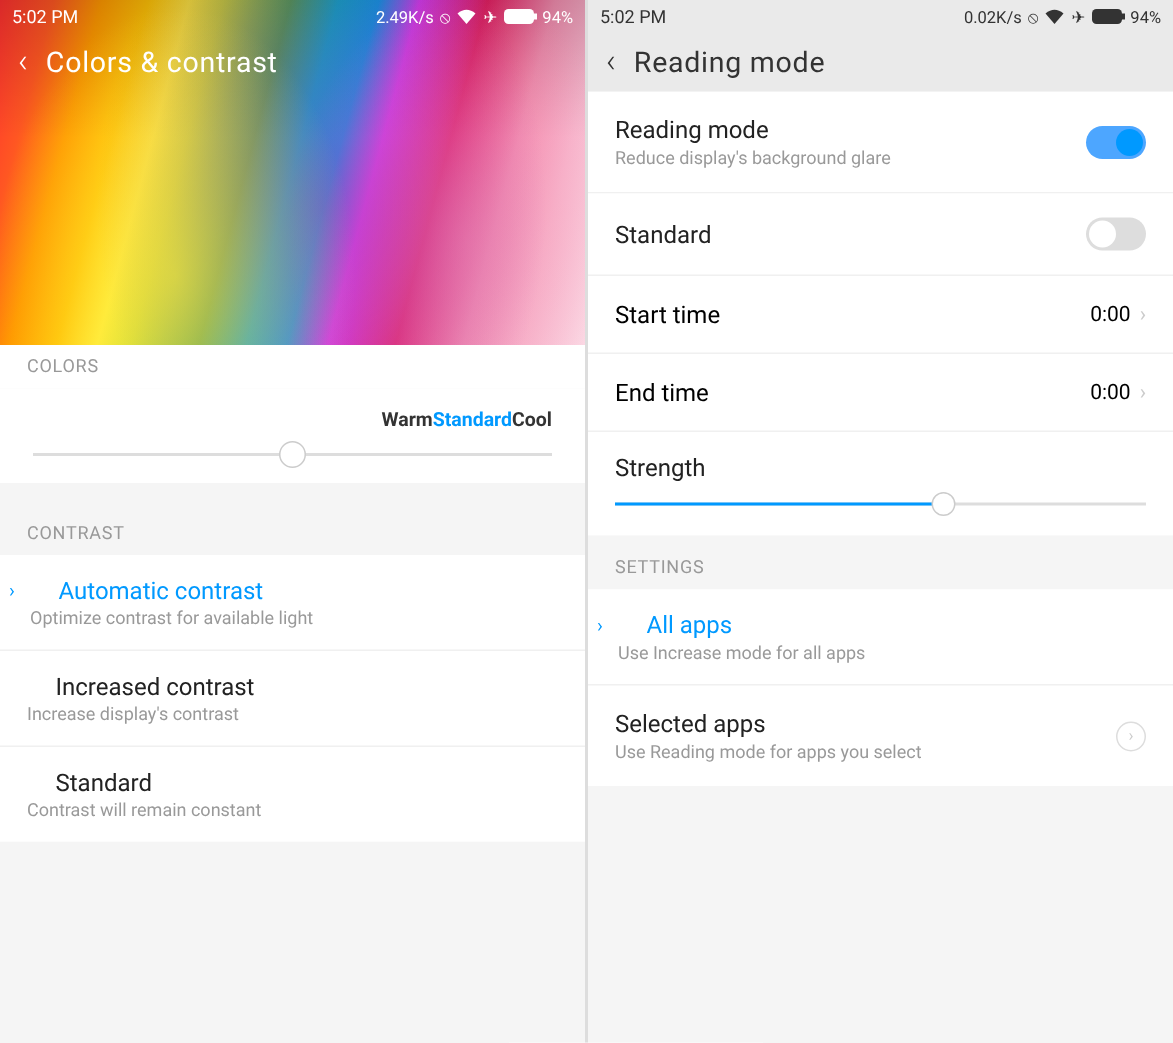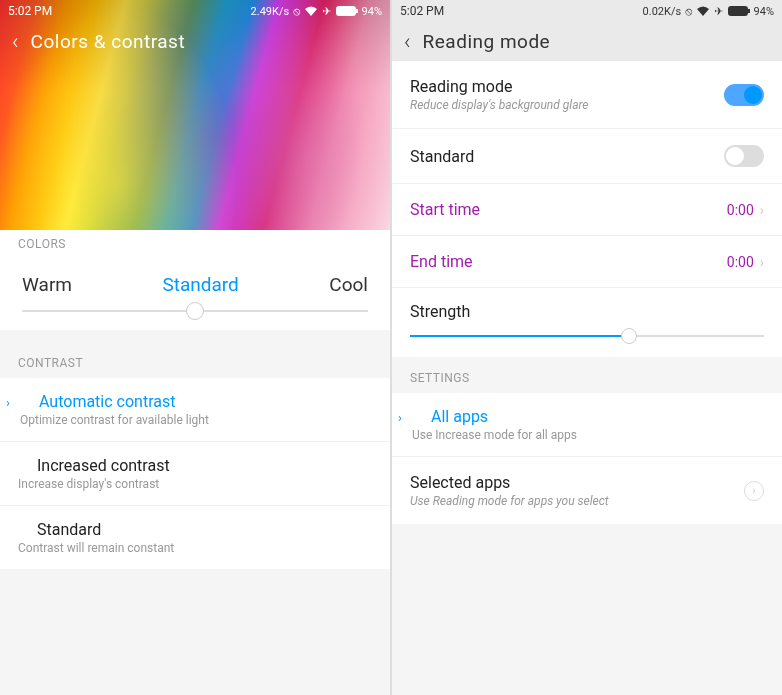--- a/index.html
+++ b/index.html
@@ -36,42 +36,42 @@
         radial-gradient(ellipse 200px 280px at 80% 70%, rgba(244,143,177,0.6), transparent 60%),
         linear-gradient(to bottom, rgba(0,0,0,0.15), transparent 40%);
     }
     
     
     .section { background: #fff; }
     .section-header { padding: 14px 18px 8px; font-size: 12px; color: #999; text-transform: uppercase; background: #f5f5f5; letter-spacing: 0.5px; }
     
     
     .slider-row { padding: 14px 22px 18px; background: #fff; }
-    .slider-labels { display: flex; justify-content: space-between; font-size: 19px; color: #333; margin-bottom: 6px; }
+    .slider-labels { display: flex; justify-content: flex-end; font-size: 13px; color: #333; margin-bottom: 6px; font-weight: bold; }
     .slider-labels .active { color: #0099ff; }
     .slider-track { position: relative; height: 2px; background: #ddd; margin: 14px 0 0; }
     .slider-thumb { position: absolute; top: 50%; transform: translate(-50%, -50%); width: 18px; height: 18px; background: #fff; border: 1px solid #ccc; border-radius: 50%; cursor: pointer; }
     
     
     .list-item { padding: 14px 18px; background: #fff; border-bottom: 1px solid #f0f0f0; position: relative; }
     .list-item:last-child { border-bottom: none; }
     .list-item .label { font-size: 16px; color: #222; margin-left: 19px; }
     .list-item .label.selected { color: #0099ff; }
     .list-item .sub { font-size: 12px; color: #999; margin-top: 2px; }
     .list-item.with-chev { padding-left: 20px; }
     
     
     .row { display: flex; align-items: center; padding: 16px 18px; background: #fff; border-bottom: 1px solid #f0f0f0; }
     .row:last-child { border-bottom: none; }
     .row .label { font-size: 16px; color: #222; }
-    .row .sub { font-size: 12px; color: #999; margin-top: 2px; font-style: italic; }
+    .row .sub { font-size: 12px; color: #999; margin-top: 2px; }
     .row .col { flex: 1; min-width: 0; }
     .row .value { font-size: 14px; color: #999; margin-left: auto; }
     .row .chev-right { color: #ccc; margin-left: 6px; font-size: 14px; }
-    .row.disabled .label, .row.disabled .value { color: #a21caf; }
+    .row.disabled .label, .row.disabled .value { color: #000000; }
     
     
     .toggle { width: 40px; height: 22px; background: #ddd; border-radius: 11px; position: relative; margin-left: auto; cursor: pointer; }
     .toggle .knob { position: absolute; top: 2px; width: 18px; height: 18px; background: #fff; border-radius: 50%; transition: left 0.1s; }
     .toggle.on { background: #4da6ff; }
     .toggle.on .knob { right: 2px; background: #0099ff; }
     .toggle.off .knob { left: 2px; }
     
     
     .strength-block { padding: 14px 18px 20px; background: #fff; }

